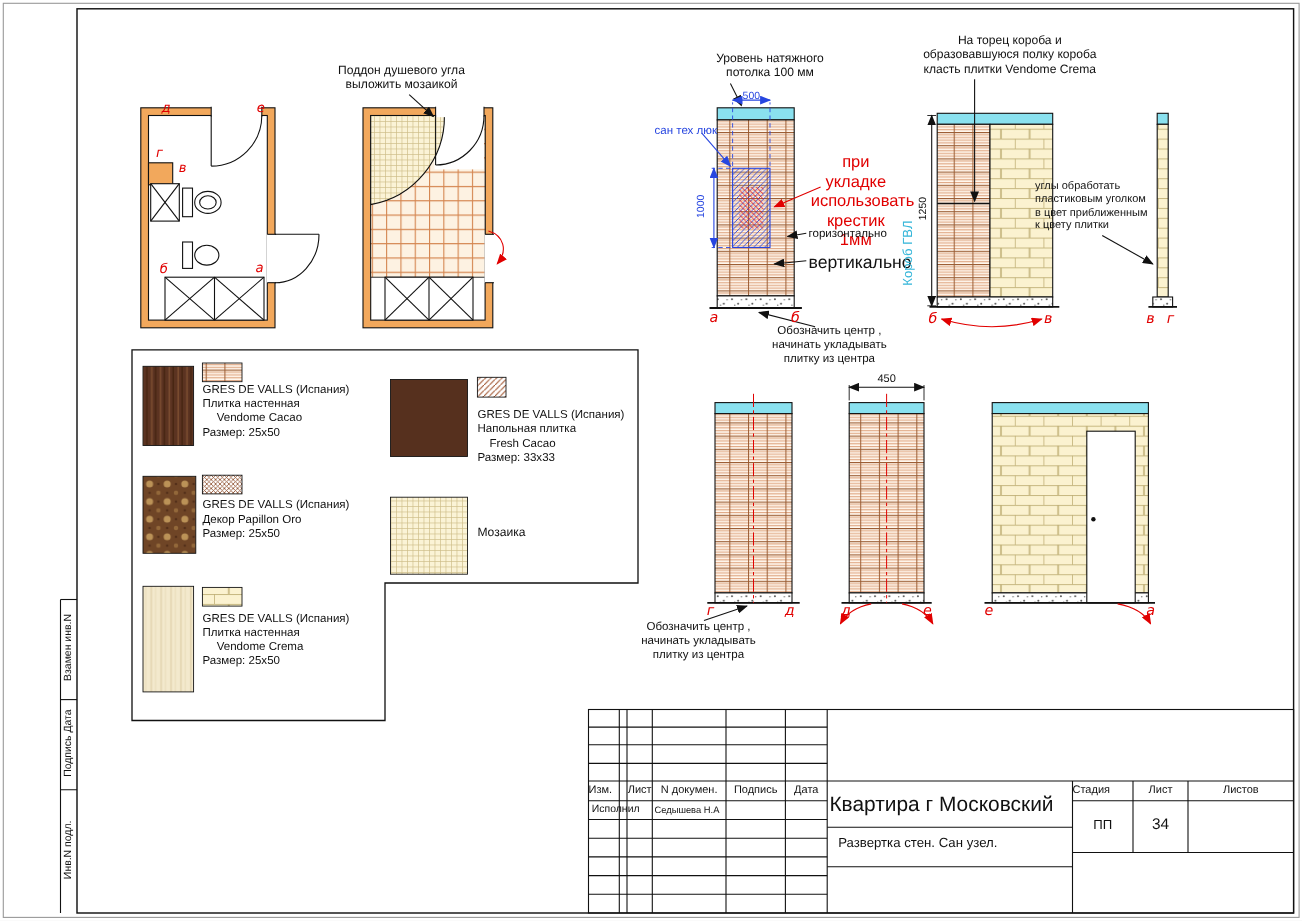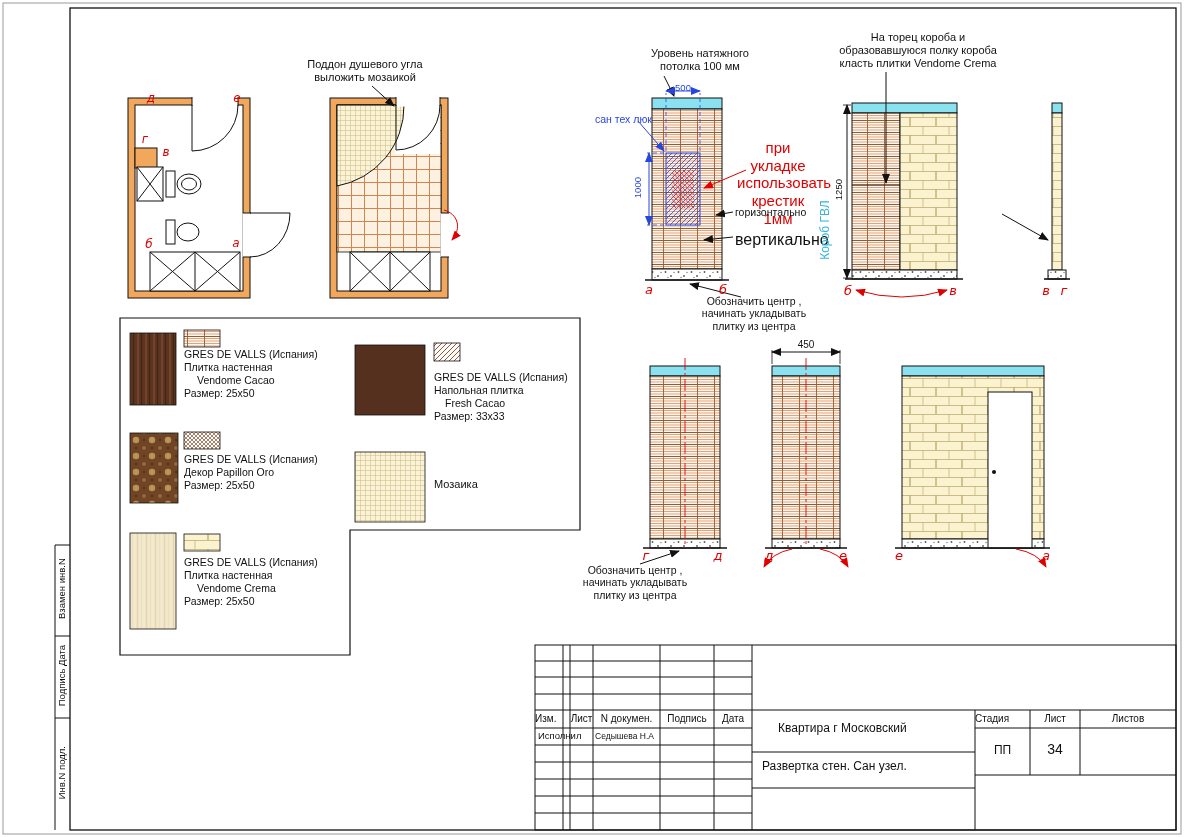--- a/index.html
+++ b/index.html
@@ -296,20 +296,24 @@
 <div class="t c" style="left:798px;top:31px;width:240px">На торец короба и
 образовавшуюся полку короба
 класть плитки Vendome Crema</div>
 <div class="t blue" style="left:595px;top:113px;width:70px;font-size:10.5px">сан тех люк</div>
 <div class="t c red" style="left:737px;top:139px;width:82px;font-size:15px">при укладке
 использовать
 крестик 1мм</div>
 <div class="t" style="left:735px;top:206px;width:92px;font-size:10.5px">горизонтально</div>
 <div class="t" style="left:735px;top:231px;width:92px;font-size:16px">вертикально</div>
 <div class="t c rot cyan" style="left:785px;top:223px;width:80px;font-size:12px">Короб ГВЛ</div>
+<div class="t" style="left:941px;top:164px;width:112px;font-size:10px">углы обработать
+пластиковым уголком
+в цвет приближенным
+к цвету плитки</div>
 <div class="t c" style="left:698px;top:295px;width:112px;font-size:10.5px">Обозначить центр ,
 начинать укладывать
 плитку из центра</div>
 <div class="t c" style="left:576px;top:564px;width:118px;font-size:10.5px">Обозначить центр ,
 начинать укладывать
 плитку из центра</div>
 
 <div class="t c blue" style="left:666px;top:82px;width:34px;font-size:9.5px">500</div>
 <div class="t c rot blue" style="left:613px;top:182px;width:50px;font-size:9.5px">1000</div>
 <div class="t c rot" style="left:814px;top:184px;width:50px;font-size:9.5px">1250</div>
@@ -360,21 +364,21 @@
 
 <div class="t" style="left:434px;top:478px;width:120px;font-size:11px">Мозаика</div>
 
 <div class="tb c" style="left:535px;top:713px;width:14px;text-align:center">Изм.</div>
 <div class="tb" style="left:570px;top:713px;width:23px;text-align:center">Лист</div>
 <div class="tb" style="left:593px;top:713px;width:67px;text-align:center">N докумен.</div>
 <div class="tb" style="left:660px;top:713px;width:54px;text-align:center">Подпись</div>
 <div class="tb" style="left:714px;top:713px;width:38px;text-align:center">Дата</div>
 <div class="tb" style="left:538px;top:731px;width:55px;font-size:9.5px">Исполнил</div>
 <div class="tb" style="left:595px;top:732px;width:64px;font-size:8.5px">Седышева Н.А</div>
-<div class="tb" style="left:778px;top:722px;width:207px;font-size:12px">Квартира г Московский</div>
+<div class="tb" style="left:754px;top:722px;width:207px;font-size:19px">Квартира г Московский</div>
 <div class="tb" style="left:975px;top:713px;width:55px;">Стадия</div>
 <div class="tb" style="left:1030px;top:713px;width:50px;text-align:center">Лист</div>
 <div class="tb" style="left:1080px;top:713px;width:96px;text-align:center">Листов</div>
 <div class="tb" style="left:975px;top:744px;width:55px;text-align:center;font-size:12px">ПП</div>
 <div class="tb" style="left:1030px;top:742px;width:50px;text-align:center;font-size:14px">34</div>
 <div class="tb" style="left:762px;top:760px;width:210px;font-size:12px">Развертка стен. Сан узел.</div>
 
 </div>
 
 </body></html>

